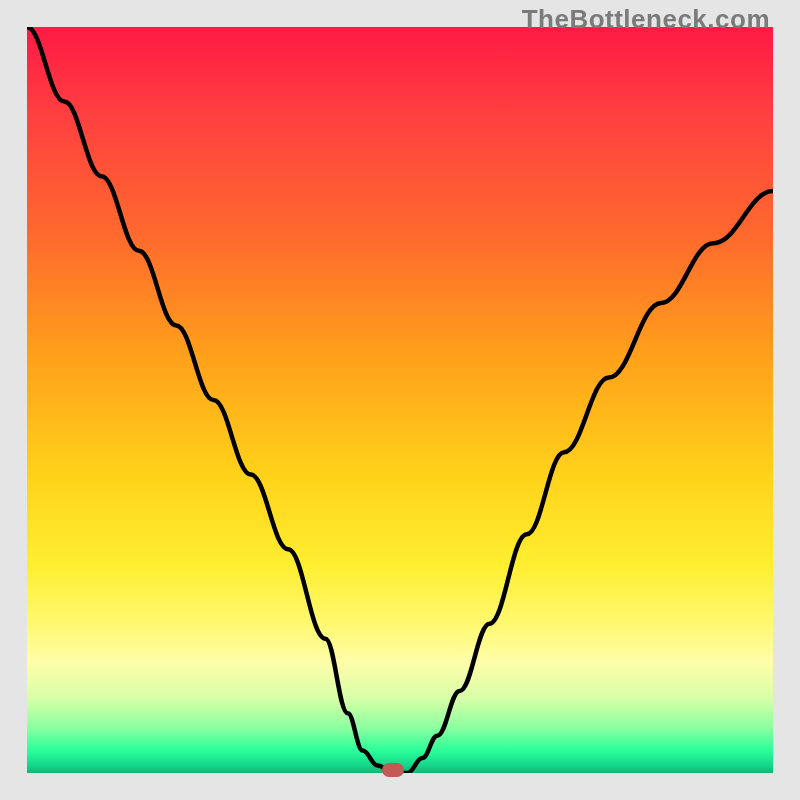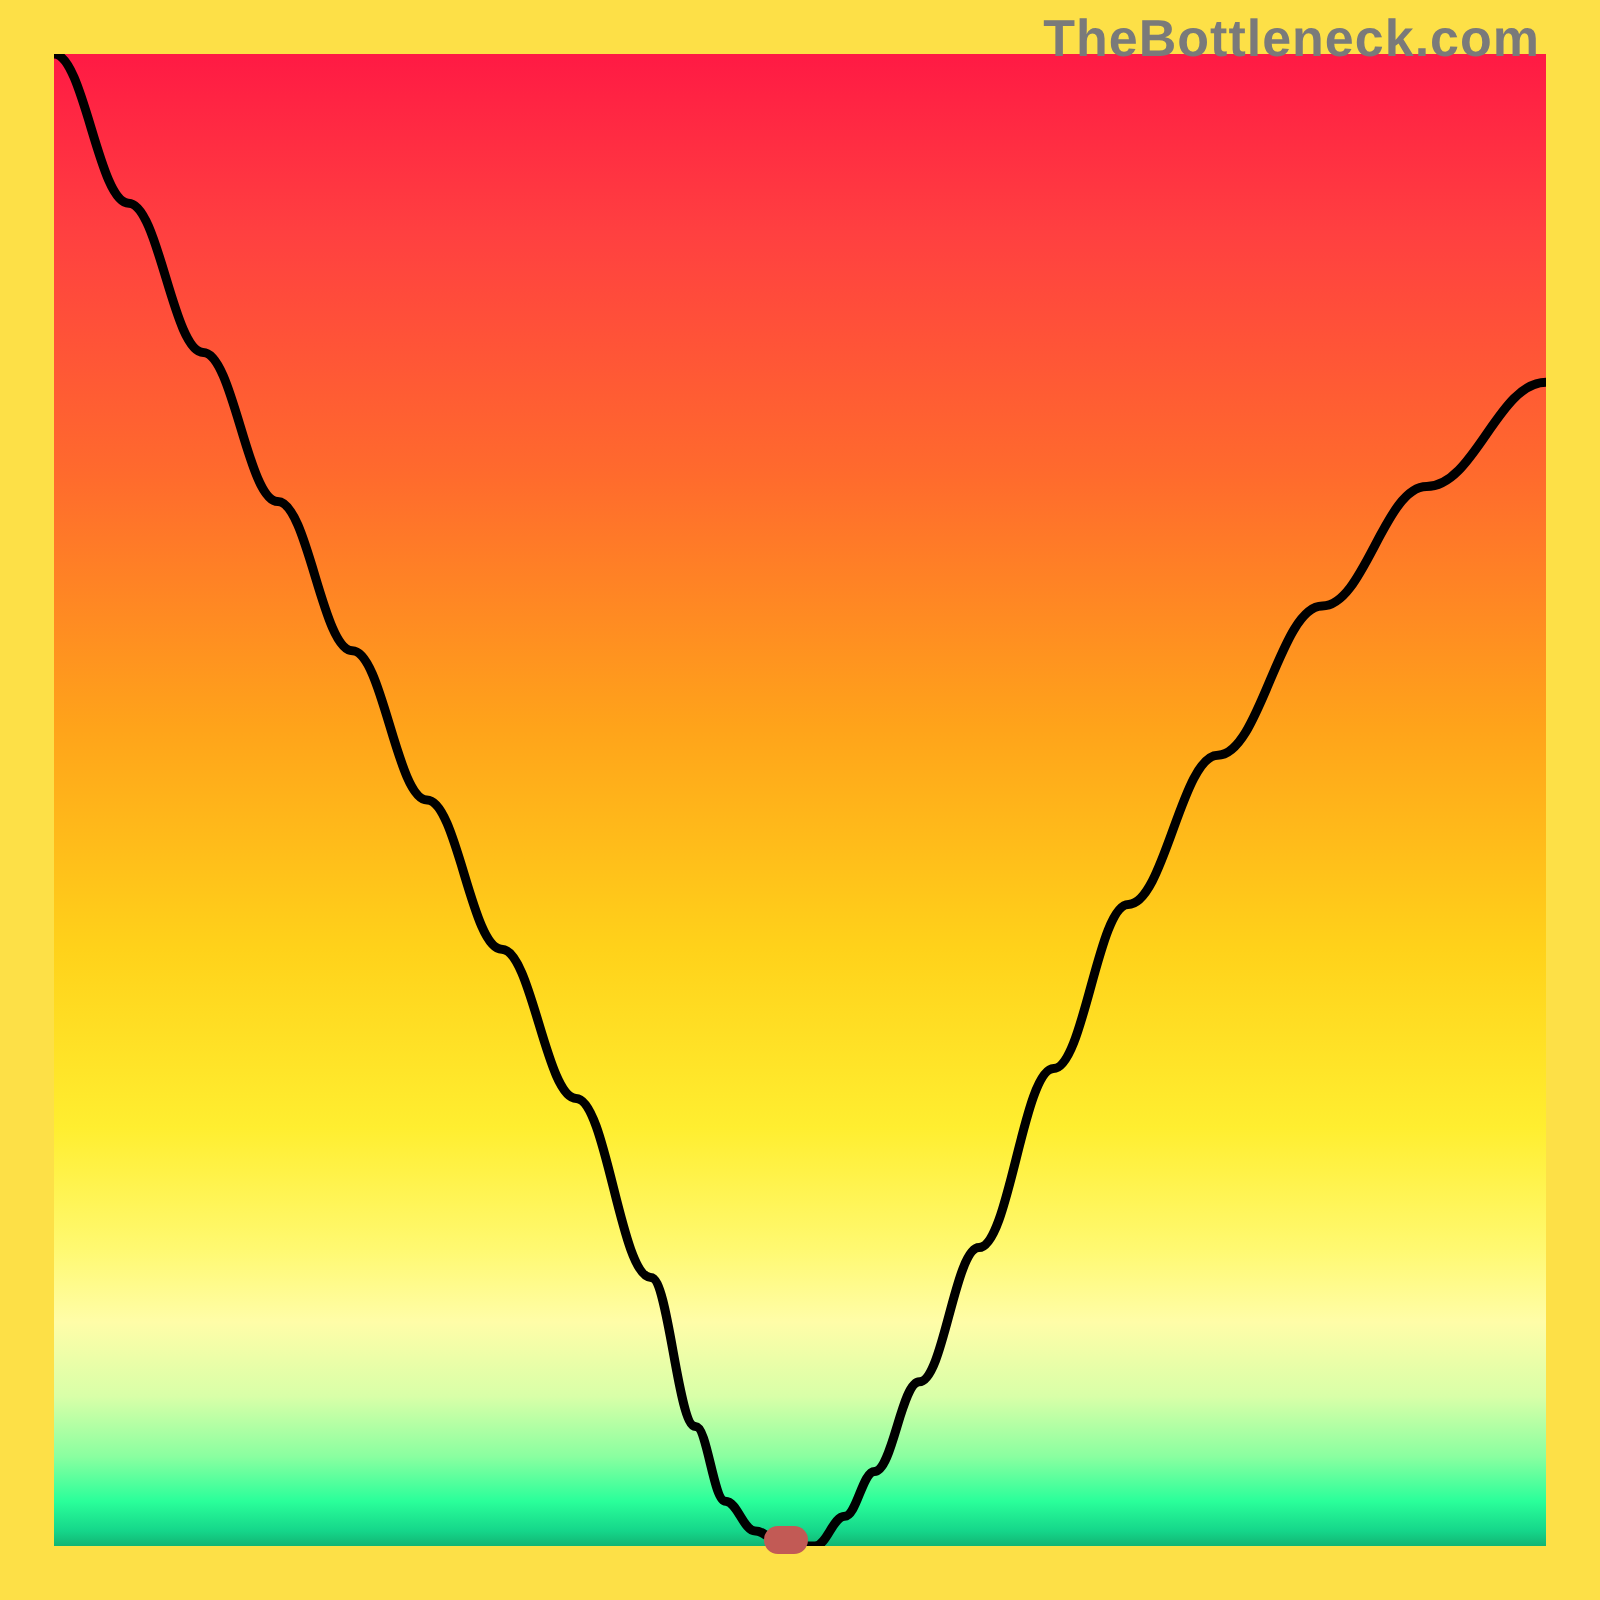--- a/index.html
+++ b/index.html
@@ -9,21 +9,21 @@
     height: 800px;
     background: #000;
     overflow: hidden;
   }
   .frame {
     position: absolute;
     top: 0;
     left: 0;
     width: 800px;
     height: 800px;
-    background: #fde047;
+    background: #e5e5e5;
     text-decoration: underline;
   }
   .plot-area {
     position: absolute;
     top: 27px;
     left: 27px;
     width: 746px;
     height: 746px;
     background: linear-gradient(
       to bottom,

